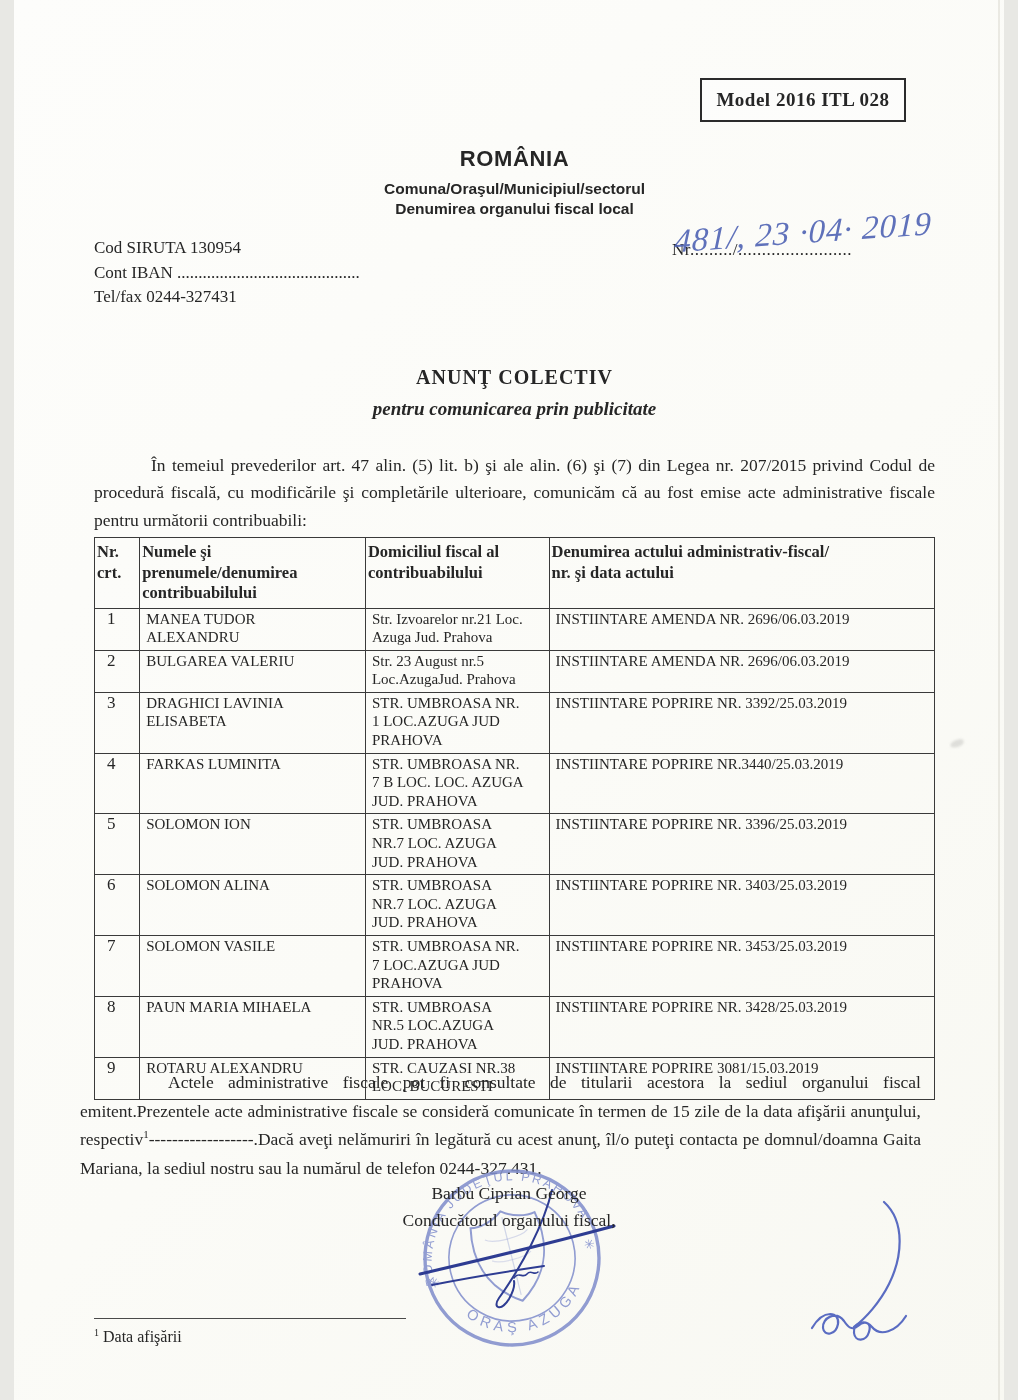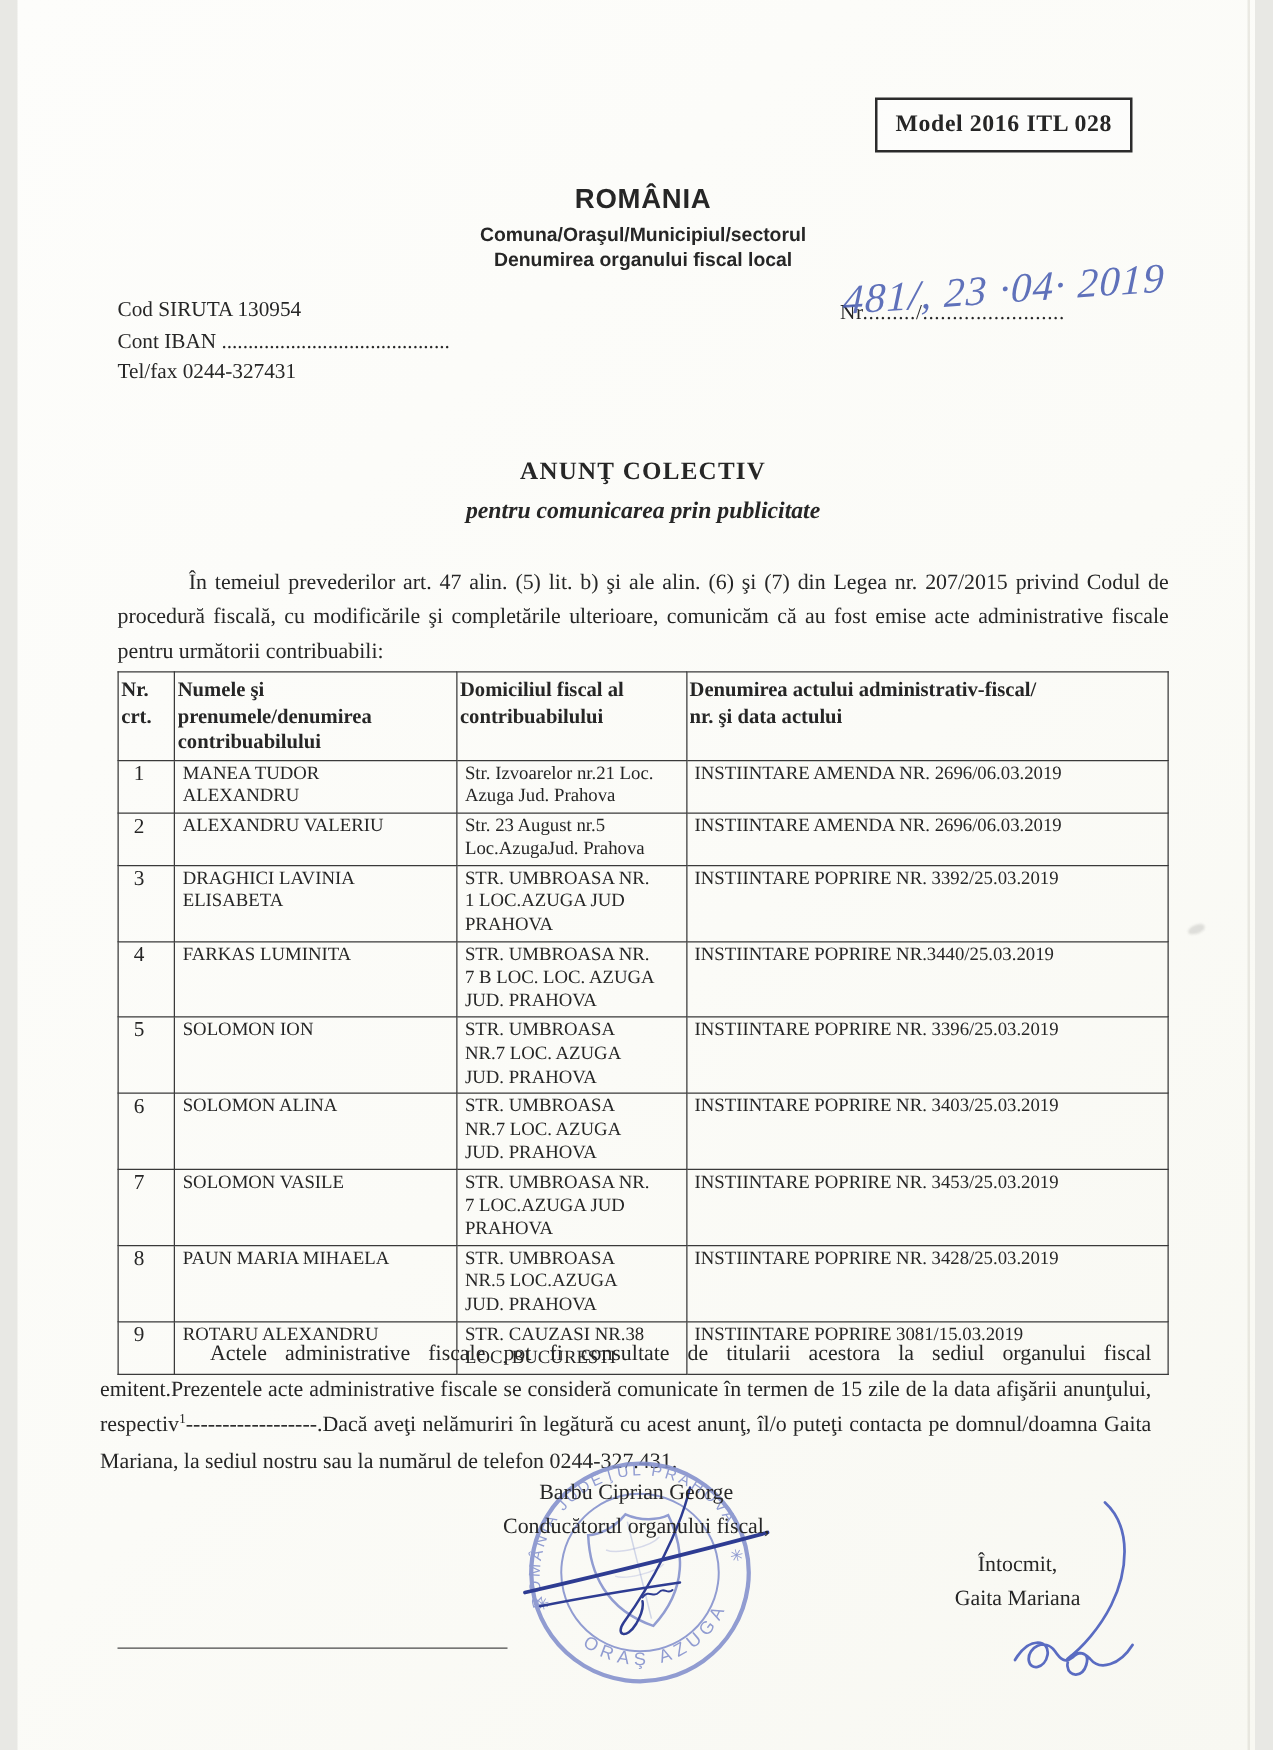--- a/index.html
+++ b/index.html
@@ -120,21 +120,21 @@
       <tr>
         <td class="c-nr">1</td>
         <td class="pre">MANEA TUDOR
 ALEXANDRU</td>
         <td class="pre">Str. Izvoarelor nr.21 Loc.
 Azuga Jud. Prahova</td>
         <td>INSTIINTARE AMENDA NR. 2696/06.03.2019</td>
       </tr>
       <tr>
         <td class="c-nr">2</td>
-        <td class="pre">ALEXANDRU VALERIU</td>
+        <td class="pre">BULGAREA VALERIU</td>
         <td class="pre">Str. 23 August nr.5
 Loc.AzugaJud. Prahova</td>
         <td>INSTIINTARE AMENDA NR. 2696/06.03.2019</td>
       </tr>
       <tr>
         <td class="c-nr">3</td>
         <td class="pre">DRAGHICI LAVINIA
 ELISABETA</td>
         <td class="pre">STR. UMBROASA NR.
 1 LOC.AZUGA JUD
@@ -230,21 +230,18 @@
     <div>Conducătorul organului fiscal,</div>
   </div>
 
   <svg class="right-sign-svg" viewBox="0 0 140 155">
     <g fill="none" stroke="#5a6cc2" stroke-linecap="round" stroke-width="2.2">
       <path d="M92,6 C114,26 110,62 97,88 C88,106 74,122 62,131"></path>
       <path d="M20,132 C32,112 48,116 46,128 C44,139 32,141 31,132 C30,122 44,114 52,125 C56,131 60,135 66,130 C72,124 80,126 77,136 C74,146 63,146 62,137 C61,128 72,122 80,131 C88,141 104,136 114,120"></path>
     </g>
   </svg>
 
-  <div class="sign-right">
-    <div>Întocmit,</div>
-    <div>Gaita Mariana</div>
-  </div>
 
   <div class="footnote">
     <div class="fn-line"></div>
+    <div><sup>1</sup> <span>Data afişării</span></div>
   </div>
 </div>
 
 </body></html>

